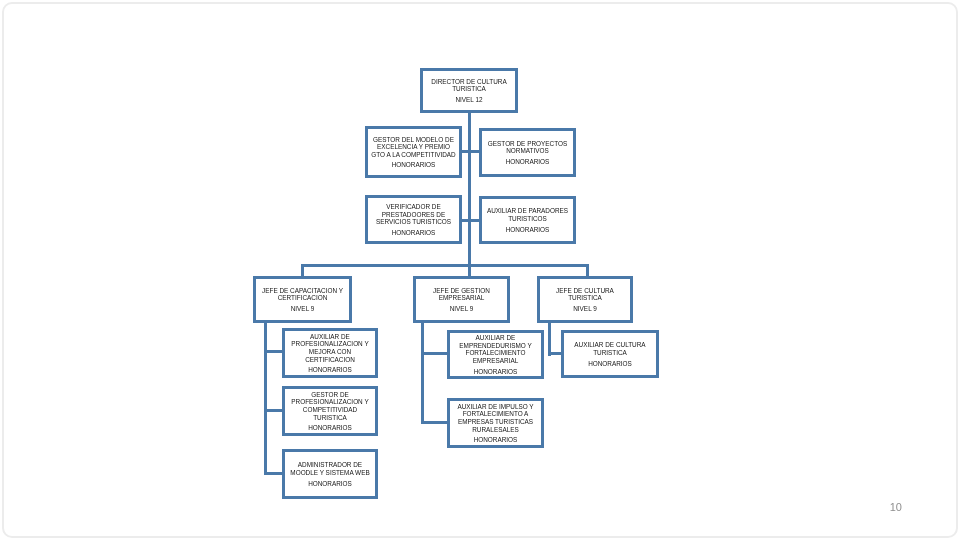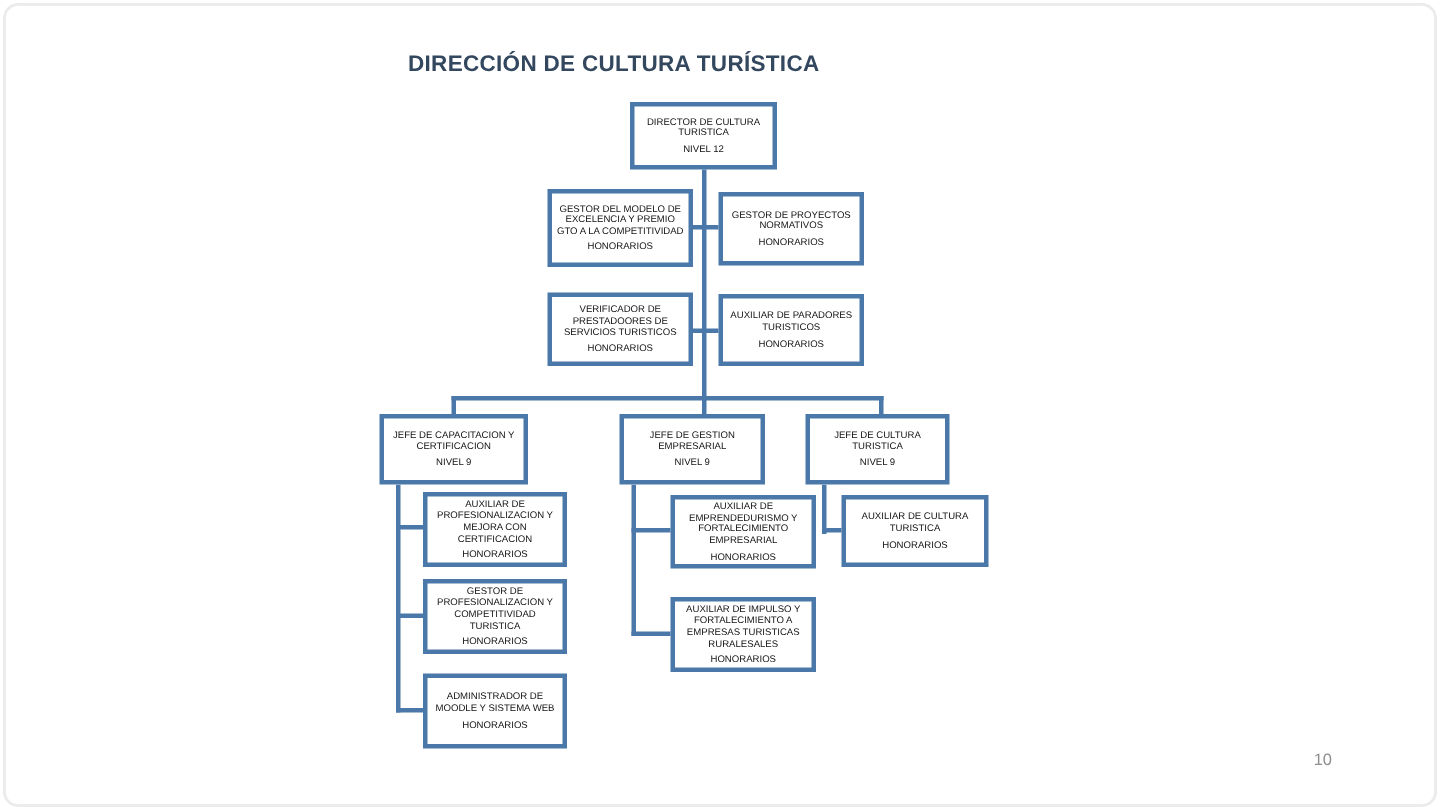--- a/index.html
+++ b/index.html
@@ -16,30 +16,29 @@
   }
   .node{
     position:absolute;border:3px solid #4a79a9;background:#ffffff;box-sizing:border-box;
     display:flex;flex-direction:column;align-items:center;justify-content:center;
     text-align:center;color:#141414;padding:1px 2px;
   }
   .node .nm{font-size:6.4px;line-height:1.18;display:block;}
   .node .sb{font-size:6.4px;line-height:1.1;display:block;margin-top:3px;}
   .conn{position:absolute;background:#4a79a9;}
   .pagenum{
-    position:absolute;right:72px;top:501px;font-size:11px;color:#8f8f8f;text-align:right;
+    position:absolute;right:58px;top:501px;font-size:11px;color:#8f8f8f;text-align:right;
   }
 </style>
 </head>
 <body>
 
 <div class="stage">
   <div class="frame"></div>
 
-  <div class="slide-title">DIRECCIÓN DE CULTURA TURÍSTICA</div>
 
   <div class="conn" style="left:468px;top:112px;width:3px;height:166px;"></div>
   <div class="conn" style="left:460px;top:150px;width:21px;height:3px;"></div>
   <div class="conn" style="left:460px;top:219px;width:21px;height:3px;"></div>
   <div class="conn" style="left:301px;top:264px;width:288px;height:3px;"></div>
   <div class="conn" style="left:301px;top:264px;width:3px;height:12px;"></div>
   <div class="conn" style="left:586px;top:264px;width:3px;height:12px;"></div>
 
   <div class="conn" style="left:264px;top:323px;width:3px;height:152px;"></div>
   <div class="conn" style="left:264px;top:350px;width:19px;height:3px;"></div>

